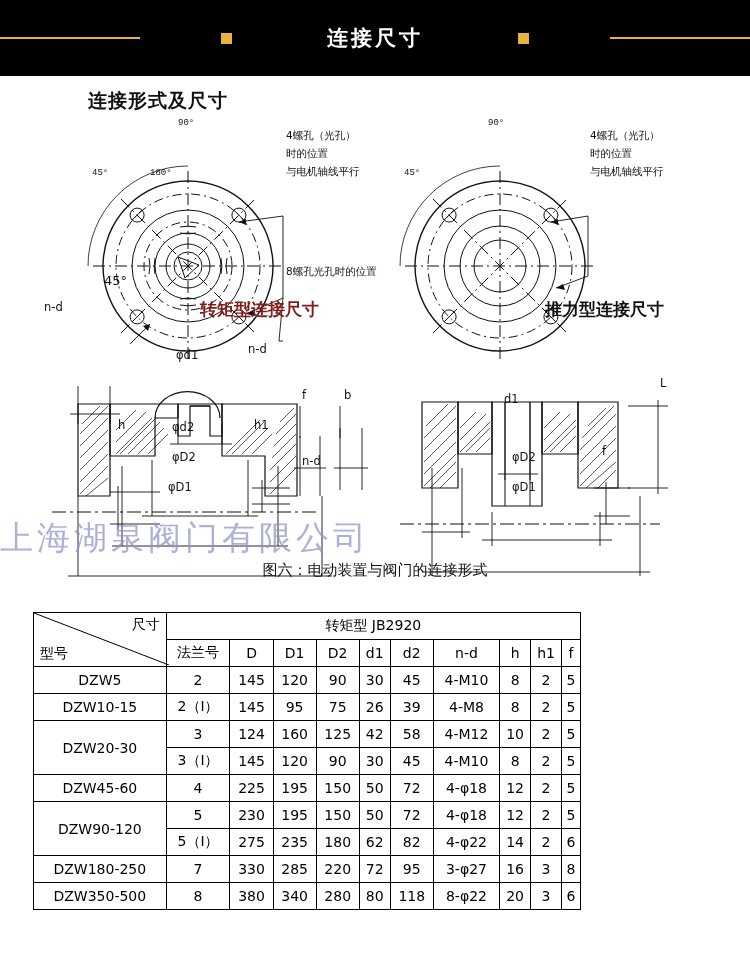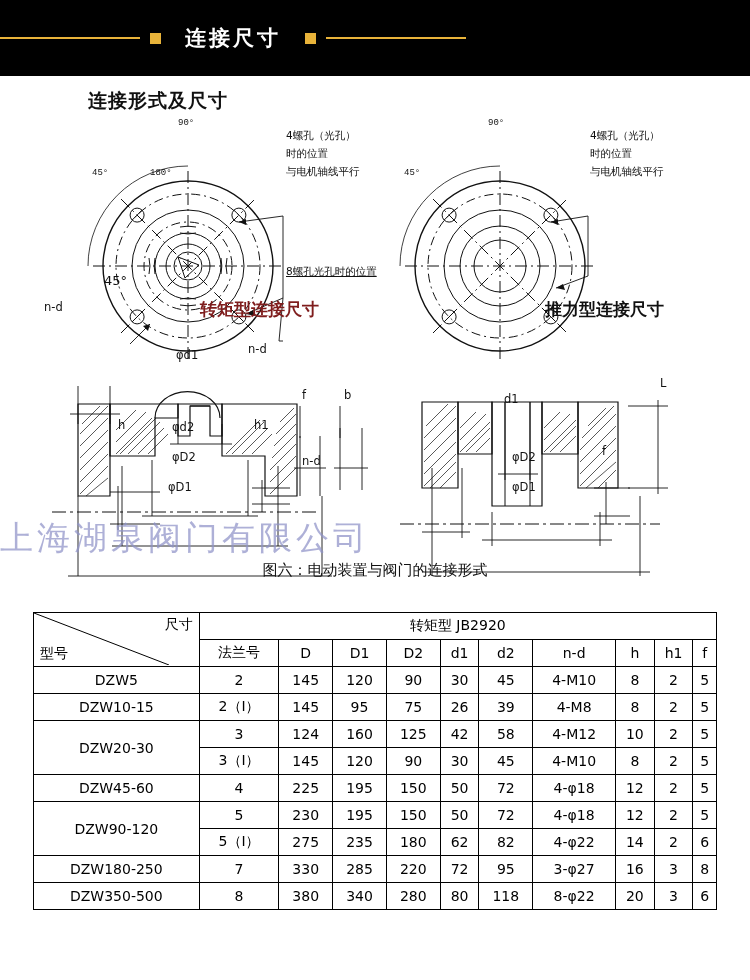--- a/index.html
+++ b/index.html
@@ -7,21 +7,21 @@
     width:750px;height:980px;background:#fff;
     font-family:"DejaVu Sans","Liberation Sans",sans-serif;
     overflow:hidden;position:relative;
   }
   
   .header{
     position:absolute;left:0;top:0;width:750px;height:76px;background:#000;
   }
   .header-inner{
     position:absolute;left:0;top:0;width:750px;height:76px;
-    display:flex;align-items:center;justify-content:flex-start;gap:0;
+    display:flex;align-items:center;justify-content:space-between;gap:0;
   }
   .hline{height:2px;background:#e8b33a;width:140px;}
   .hsq{width:11px;height:11px;background:#e8b33a;margin:0 10px;}
   .htitle{
     color:#fff;font-size:21px;letter-spacing:3px;padding:0 14px;
     font-family:"DejaVu Sans","Liberation Sans",sans-serif;font-weight:bold;
   }
   
   .drawing{position:absolute;left:0;top:76px;width:742px;height:524px;background:#fff;padding-left:48px;}
   .dtitle{
@@ -39,21 +39,21 @@
     font-size:33px;color:#8f93c8;opacity:.72;letter-spacing:4px;
     font-family:"DejaVu Sans","Liberation Sans",sans-serif;
     pointer-events:none;
   }
   .note{position:absolute;font-size:10.5px;color:#111;line-height:1.45;white-space:nowrap;}
   .ang{position:absolute;font-size:9px;color:#111;font-family:Liberation Mono, monospace;}
   .dim{position:absolute;font-size:11.5px;color:#111;white-space:nowrap;}
   svg{position:absolute;left:0;top:0;}
   
   .tablewrap{position:absolute;left:33px;top:612px;width:684px;}
-  table{border-collapse:collapse;width:684px;background:#fff;}
+  table{border-collapse:collapse;width:548px;background:#fff;}
   td,th{
     border:1px solid #000;text-align:center;font-size:14px;color:#000;
     font-family:"DejaVu Sans","Liberation Sans",sans-serif;font-weight:normal;
     height:26px;padding:0 2px;
   }
   .corner{position:relative;height:52px;padding:0;}
   .corner .lab-top{position:absolute;right:6px;top:3px;font-size:14px;}
   .corner .lab-bot{position:absolute;left:6px;bottom:3px;font-size:14px;}
   .corner svg{position:absolute;left:0;top:0;}
   .grp{font-size:14px;}
@@ -314,21 +314,21 @@
   <div class="ang" style="left:178px;top:42px;">90°</div>
   <div class="ang" style="left:92px;top:92px;">45°</div>
   <div class="ang" style="left:150px;top:92px;">180°</div>
   <div class="ang" style="left:404px;top:92px;">45°</div>
   <div class="ang" style="left:488px;top:42px;">90°</div>
   <div class="note" style="left:104px;top:196px;font-size:13px;">45°</div>
 
   <div class="note" style="left:286px;top:52px;">4螺孔（光孔）</div>
   <div class="note" style="left:286px;top:70px;">时的位置</div>
   <div class="note" style="left:286px;top:88px;">与电机轴线平行</div>
-  <div class="note" style="left:286px;top:188px;text-decoration:underline;">8螺孔光孔时的位置</div>
+  <div class="note" style="left:286px;top:188px;">8螺孔光孔时的位置</div>
 
   <div class="note" style="left:590px;top:52px;">4螺孔（光孔）</div>
   <div class="note" style="left:590px;top:70px;">时的位置</div>
   <div class="note" style="left:590px;top:88px;">与电机轴线平行</div>
 
   <div class="cap-torque">转矩型连接尺寸</div>
   <div class="cap-thrust">推力型连接尺寸</div>
 
   <div class="dim" style="left:44px;top:224px;">n-d</div>
   <div class="dim" style="left:248px;top:266px;">n-d</div>

